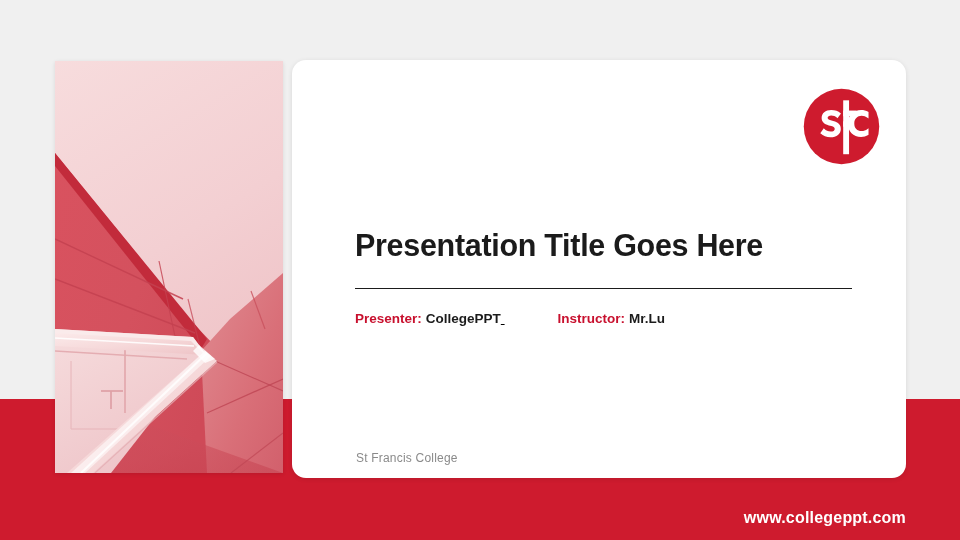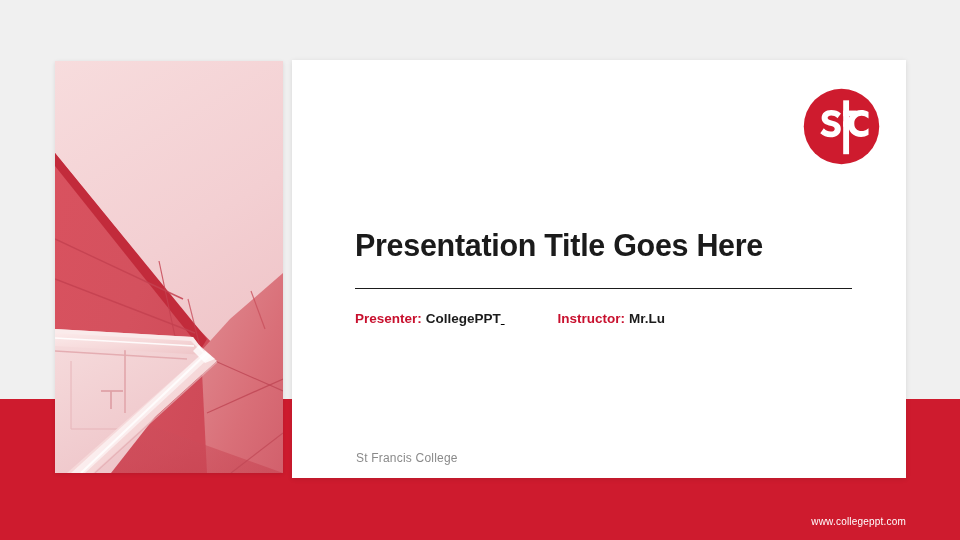--- a/index.html
+++ b/index.html
@@ -27,35 +27,36 @@
     top: 399px;
     width: 960px;
     height: 141px;
     background: #ce1b2e;
   }
   .site-url {
     position: absolute;
     right: 54px;
     bottom: 13px;
     color: #ffffff;
-    font-size: 10px;
-    font-weight: normal;
+    font-size: 16px;
+    font-weight: bold;
     letter-spacing: 0.2px;
     white-space: nowrap;
   }
 
   
   .content-card {
     position: absolute;
     left: 292px;
     top: 60px;
     width: 614px;
     height: 418px;
     background: #ffffff;
     box-shadow: 0 1px 5px rgba(0,0,0,0.10);
+    border-radius: 14px;
   }
 
   
   .logo {
     position: absolute;
     left: 511px;
     top: 28px;
     width: 77px;
     height: 77px;
   }

